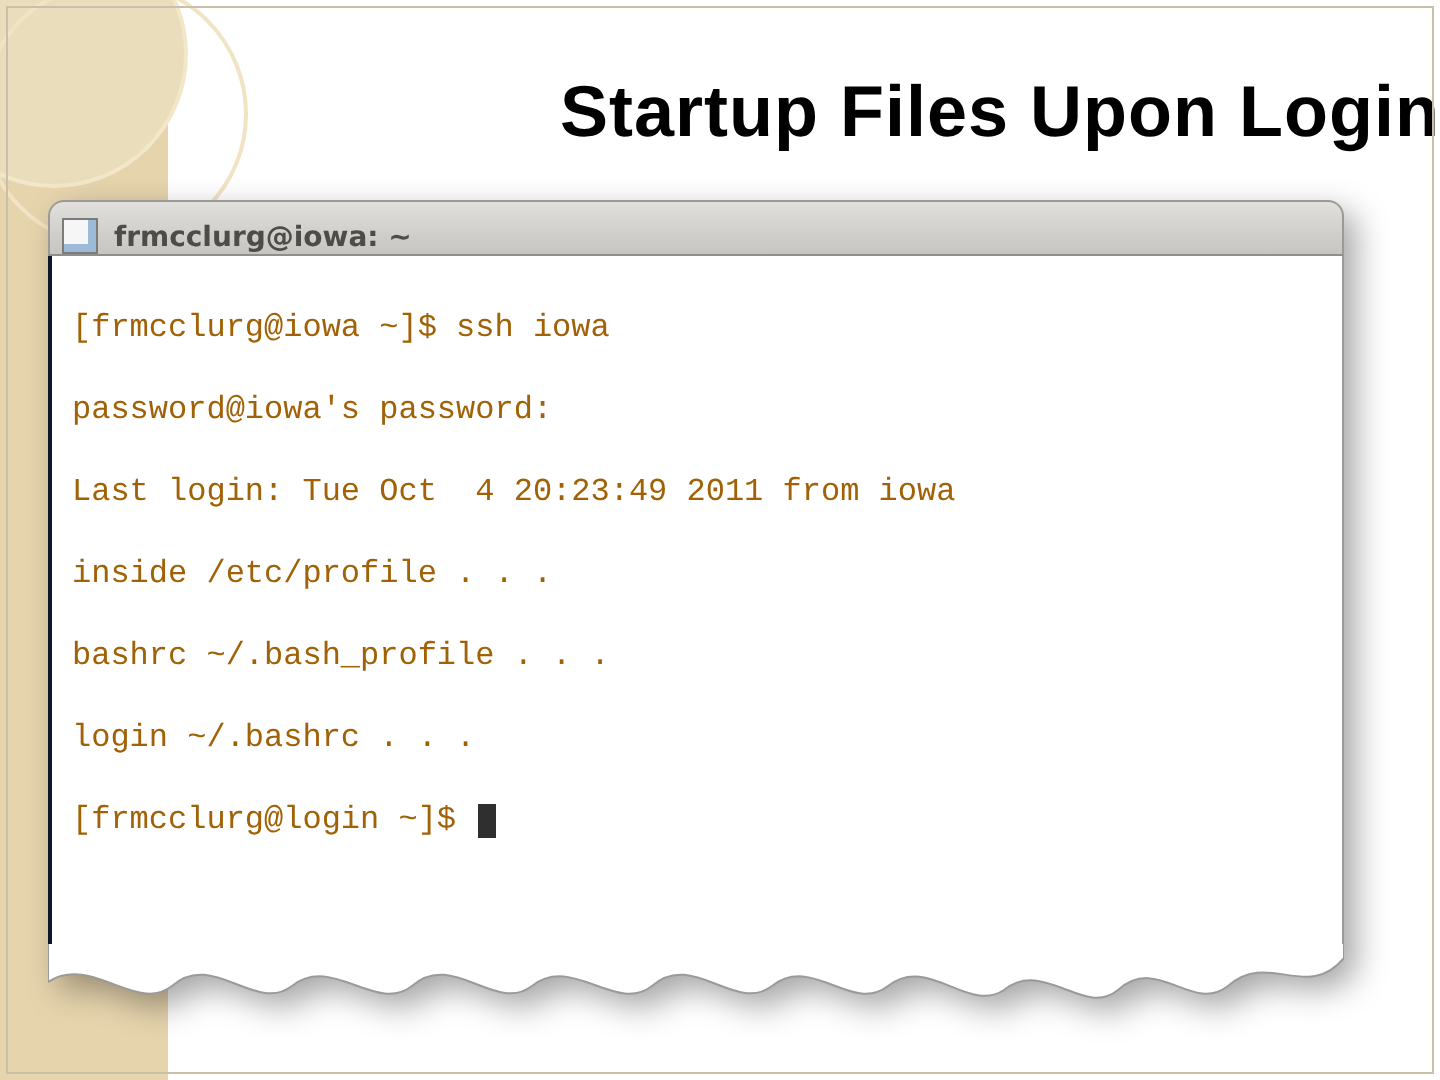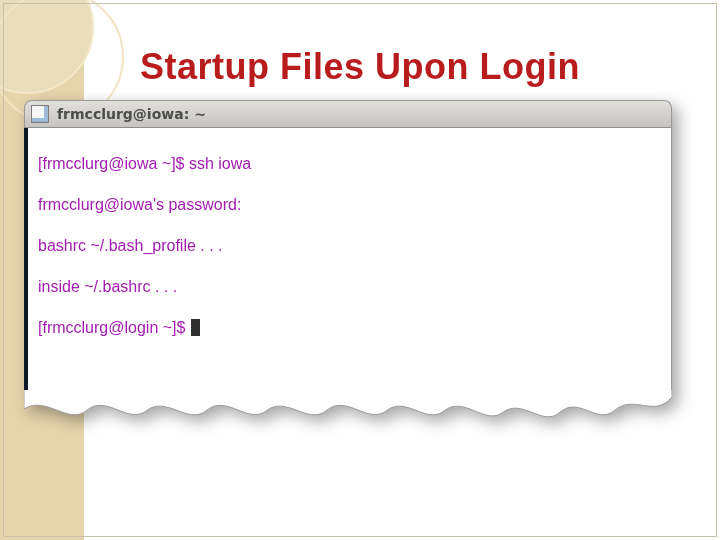--- a/index.html
+++ b/index.html
@@ -50,28 +50,28 @@
     top: 3px;
     right: 3px;
     bottom: 3px;
     border: 1px solid #c9c0a8;
     pointer-events: none;
     z-index: 3;
   }
 
   .title {
     position: absolute;
-    top: 22px;
+    top: 11px;
     left: 0;
     right: 0;
-    text-align: center;
+    text-align: right;
     font-family: Arial, Helvetica, sans-serif;
     font-weight: 700;
     font-size: 36px;
-    color: #b91c1c;
+    color: #000000;
     z-index: 2;
     letter-spacing: 0.5px;
   }
 
   .term-wrap {
     position: absolute;
     left: 24px;
     top: 100px;
     width: 648px;
     z-index: 2;
@@ -79,48 +79,48 @@
   }
 
   .titlebar {
     height: 28px;
     background: linear-gradient(to bottom, #e1e0dd 0%, #d0cfcb 60%, #c6c5c1 100%);
     border: 1px solid #9b9a96;
     border-bottom: 1px solid #8f8e8a;
     border-top-left-radius: 8px;
     border-top-right-radius: 8px;
     display: flex;
-    align-items: center;
+    align-items: flex-end;
     padding: 0 6px;
     box-sizing: border-box;
     gap: 8px;
   }
   .app-icon {
     width: 16px;
     height: 16px;
     background: #f6f6f6;
     border: 1px solid #7b7b7b;
     box-shadow: inset -4px -4px 0 #9dbad8;
   }
   .titlebar-text {
     font-family: "DejaVu Sans", Arial, sans-serif;
     font-size: 14px;
     font-weight: 700;
     color: #4c4c4a;
   }
 
   .term-body {
     background: #ffffff;
-    border-left: 4px solid #0f172a;
+    border-left: 2px solid #0f172a;
     border-right: 1px solid #9b9a96;
     padding: 6px 10px 10px 10px;
-    font-family: Liberation Sans, sans-serif;
+    font-family: Liberation Mono, monospace;
     font-size: 16px;
     line-height: 1.28;
-    color: #a21caf;
+    color: #a16207;
     white-space: pre;
     position: relative;
   }
   .term-line { display: block; }
   .cursor-block {
     display: inline-block;
     width: 9px;
     height: 17px;
     background: #2f2f2f;
     vertical-align: text-bottom;
@@ -149,23 +149,25 @@
 
 <div class="term-wrap">
 
   <div class="titlebar">
     <span class="app-icon"></span>
     <span class="titlebar-text">frmcclurg@iowa: ~</span>
   </div>
 
   <div class="term-body">
 <span class="term-line">[frmcclurg@iowa ~]$ ssh iowa</span>
-<span class="term-line">frmcclurg@iowa's password:</span>
+<span class="term-line">password@iowa's password:</span>
+<span class="term-line">Last login: Tue Oct  4 20:23:49 2011 from iowa</span>
+<span class="term-line">inside /etc/profile . . .</span>
 <span class="term-line">bashrc ~/.bash_profile . . .</span>
-<span class="term-line">inside ~/.bashrc . . .</span>
+<span class="term-line">login ~/.bashrc . . .</span>
 <span class="term-line"><span>[frmcclurg@login ~]$ </span><span class="cursor-block"></span></span>
   </div>
 
   <svg class="tear" viewBox="0 0 648 40" preserveAspectRatio="none">
     <path d="M0,0 L648,0 L648,8
              C630,30 610,4 590,22
              C572,36 555,6 535,24
              C518,38 498,8 478,24
              C460,36 440,6 420,22
              C402,36 382,6 362,22

